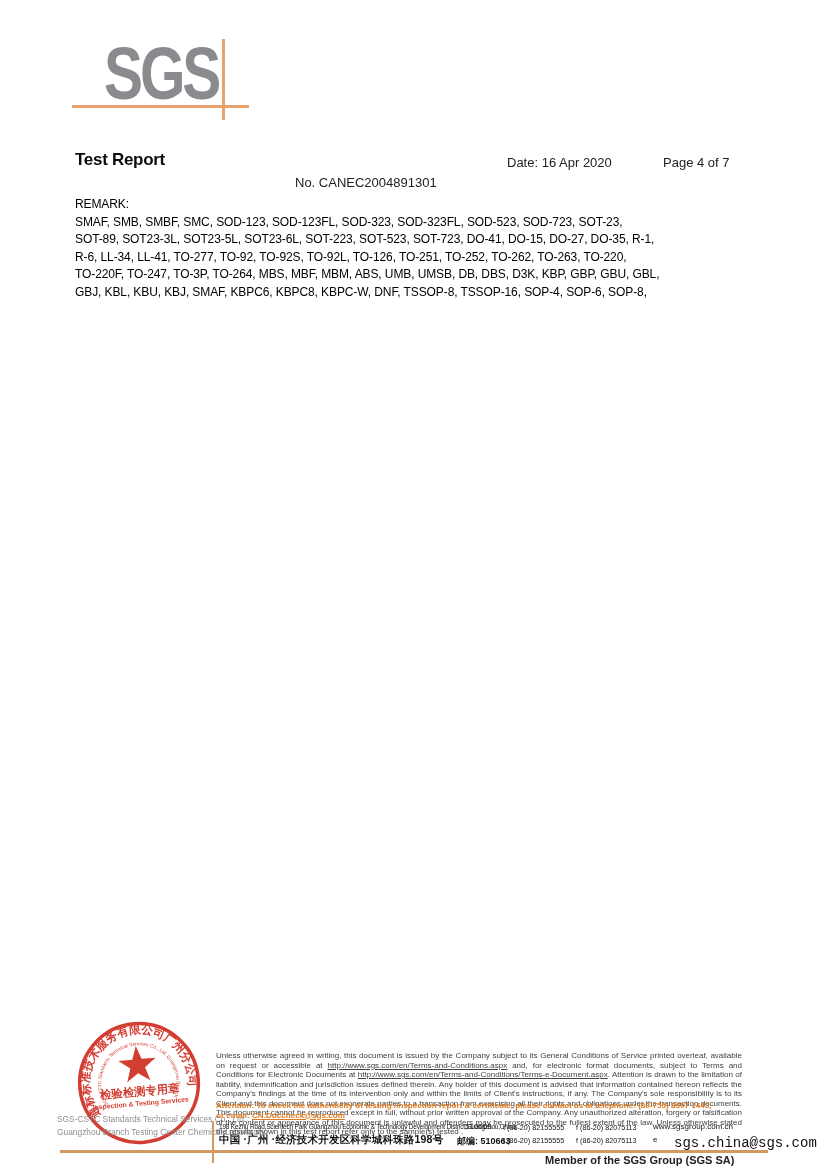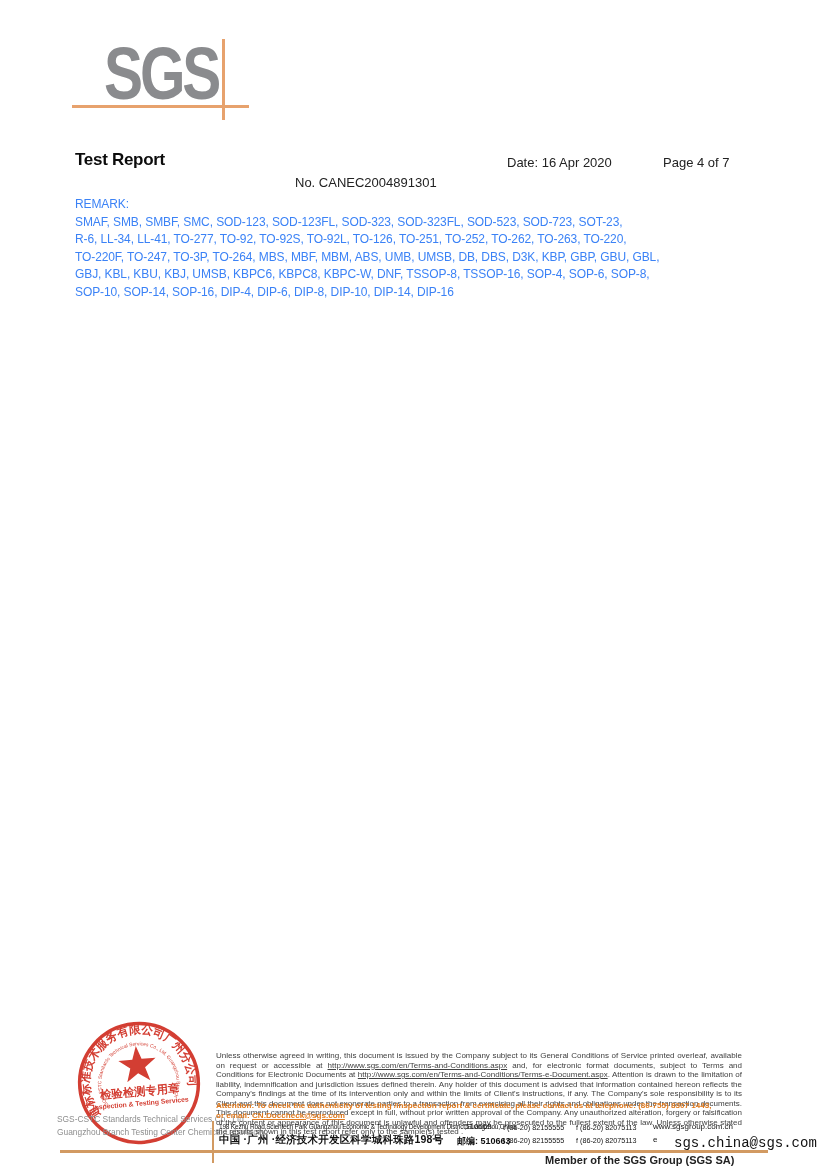--- a/index.html
+++ b/index.html
@@ -14,21 +14,21 @@
     letter-spacing:-4px;transform:scaleX(0.78);transform-origin:left top;
   }
   .logo-hline{position:absolute;left:72px;top:105px;width:177px;height:3px;background:#e7a26d;}
   .logo-vline{position:absolute;left:222px;top:39px;width:3px;height:81px;background:#e7a26d;}
   
   .hdr-title{position:absolute;left:75px;top:150px;font-size:17px;font-weight:bold;color:#0c0c0c;letter-spacing:-0.3px;}
   .hdr-no{position:absolute;left:295px;top:155px;font-size:13px;color:#222;margin-top:20px;}
   .hdr-date{position:absolute;left:507px;top:155px;font-size:13px;color:#222;}
   .hdr-page{position:absolute;left:663px;top:155px;font-size:13px;color:#222;}
   
-  .remark{position:absolute;left:75px;top:196px;width:700px;font-size:12px;line-height:17.6px;color:#3b82f6;letter-spacing:-0.1px;}
+  .remark{position:absolute;left:75px;top:196px;width:700px;font-size:12px;line-height:17.6px;color:#000000;letter-spacing:-0.1px;}
   .remark div{white-space:nowrap;}
   
   .legal{
     position:absolute;left:216px;top:1021px;width:526px;
     font-size:8px;line-height:9.55px;color:#414141;text-align:justify;letter-spacing:0;margin-top:30px;
   }
   .legal .url{text-decoration:underline;}
   .attention{
     position:absolute;left:216px;top:1101px;width:526px;
     font-size:8.1px;line-height:9.6px;font-weight:bold;color:#e07a1e;
@@ -68,24 +68,24 @@
   <div class="logo-vline"></div>
 
   <div class="hdr-title">Test Report</div>
   <div class="hdr-no">No. CANEC2004891301</div>
   <div class="hdr-date">Date: 16 Apr 2020</div>
   <div class="hdr-page">Page 4 of 7</div>
 
   <div class="remark">
     <div>REMARK:</div>
     <div>SMAF, SMB, SMBF, SMC, SOD-123, SOD-123FL, SOD-323, SOD-323FL, SOD-523, SOD-723, SOT-23,</div>
+    <div>SOT-89, SOT23-3L, SOT23-5L, SOT23-6L, SOT-223, SOT-523, SOT-723, DO-41, DO-15, DO-27, DO-35, R-1,</div>
     <div>R-6, LL-34, LL-41, TO-277, TO-92, TO-92S, TO-92L, TO-126, TO-251, TO-252, TO-262, TO-263, TO-220,</div>
     <div>TO-220F, TO-247, TO-3P, TO-264, MBS, MBF, MBM, ABS, UMB, UMSB, DB, DBS, D3K, KBP, GBP, GBU, GBL,</div>
-    <div>GBJ, KBL, KBU, KBJ, UMSB, KBPC6, KBPC8, KBPC-W, DNF, TSSOP-8, TSSOP-16, SOP-4, SOP-6, SOP-8,</div>
-    <div>SOP-10, SOP-14, SOP-16, DIP-4, DIP-6, DIP-8, DIP-10, DIP-14, DIP-16</div>
+    <div>GBJ, KBL, KBU, KBJ, SMAF, KBPC6, KBPC8, KBPC-W, DNF, TSSOP-8, TSSOP-16, SOP-4, SOP-6, SOP-8,</div>
   </div>
 
   <svg class="stamp" viewBox="0 0 124 124">
     <defs>
       <path id="ringArc" d="M 22.7,89.5 A 48,48 0 1 1 101.3,89.5" fill="none"></path>
       <path id="innerArc" d="M 30.4,80.3 A 36.5,36.5 0 1 1 93.6,80.3" fill="none"></path>
     </defs>
     <circle cx="62" cy="62" r="57.5" fill="none" stroke="#cf2a1d" stroke-width="3.4"></circle>
     <text font-size="11.6" font-weight="bold" fill="#cf2a1d" font-family="DejaVu Sans, sans-serif">
       <textPath href="#ringArc" startOffset="0" textLength="188" lengthAdjust="spacingAndGlyphs">通标标准技术服务有限公司广州分公司</textPath>

